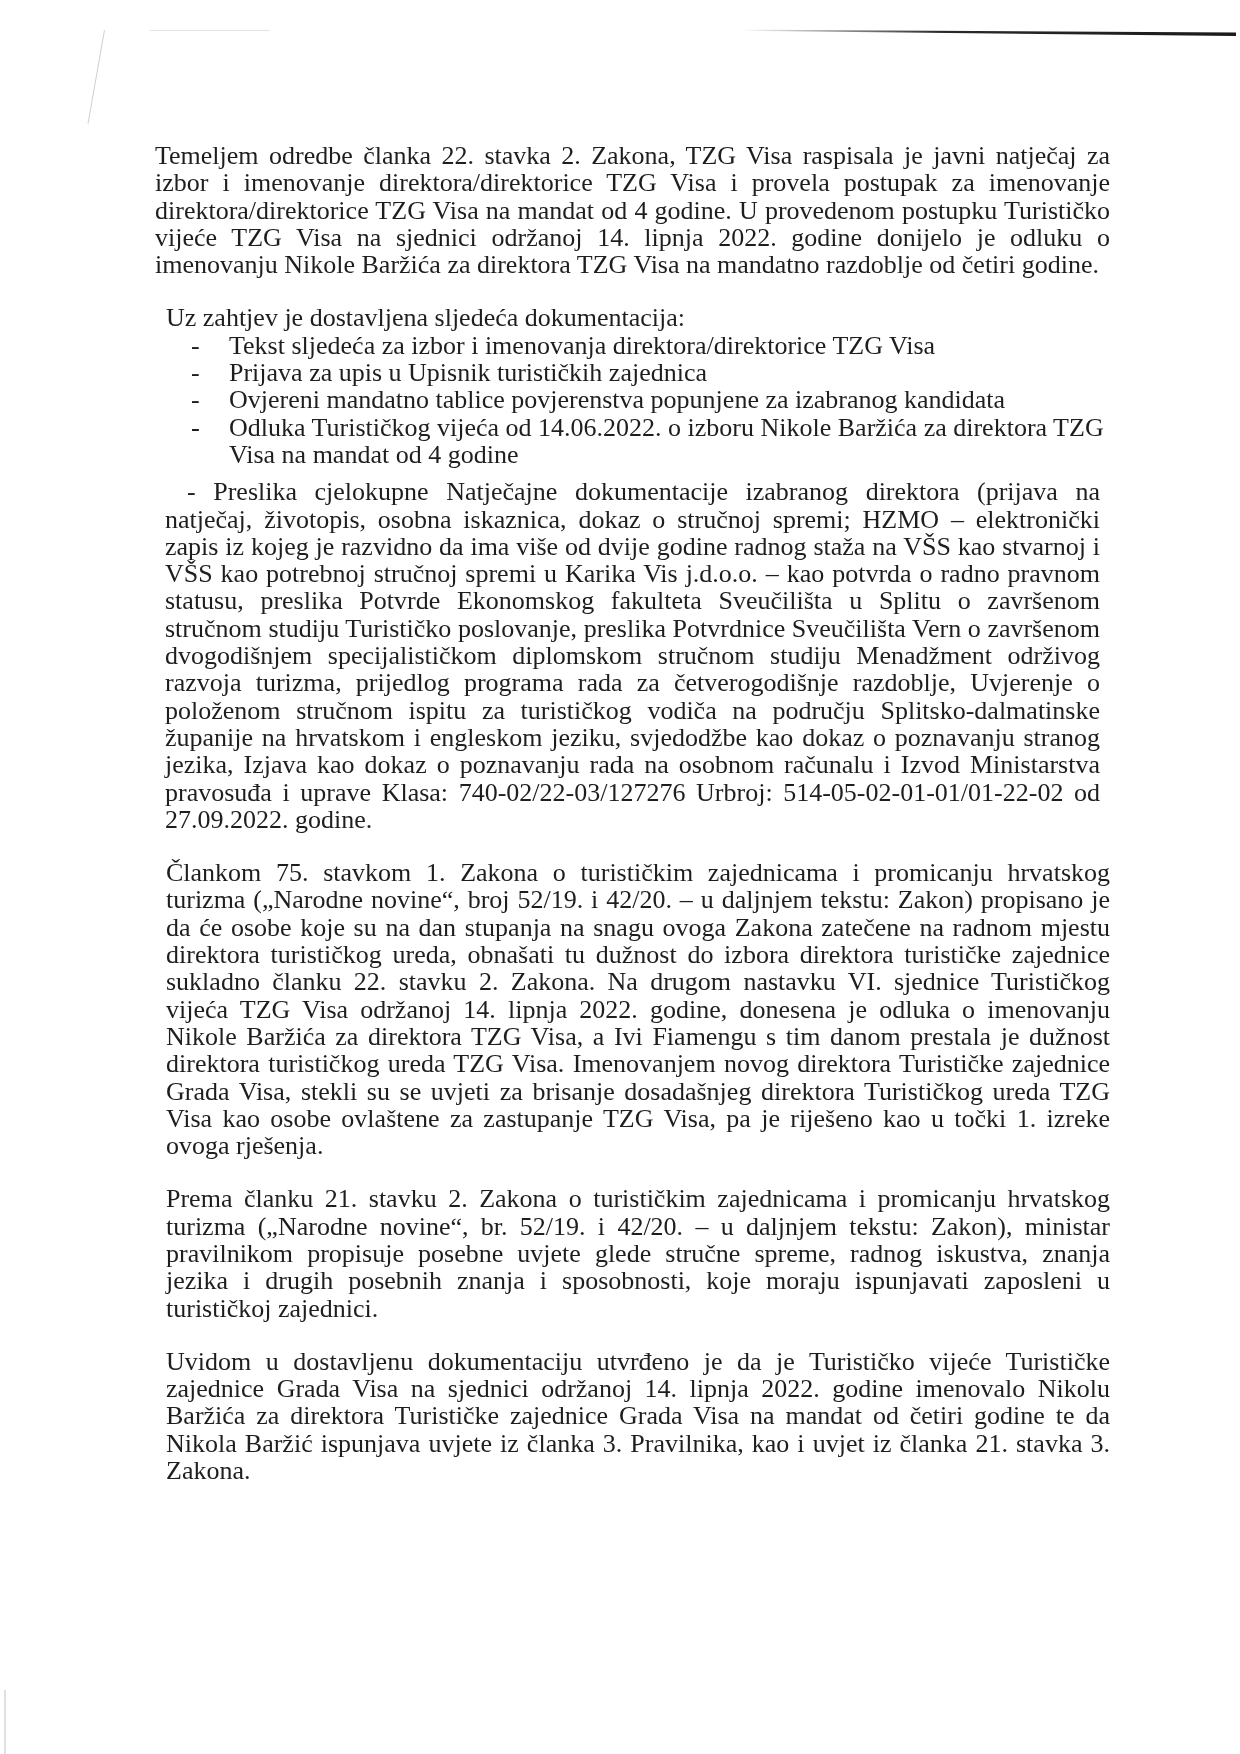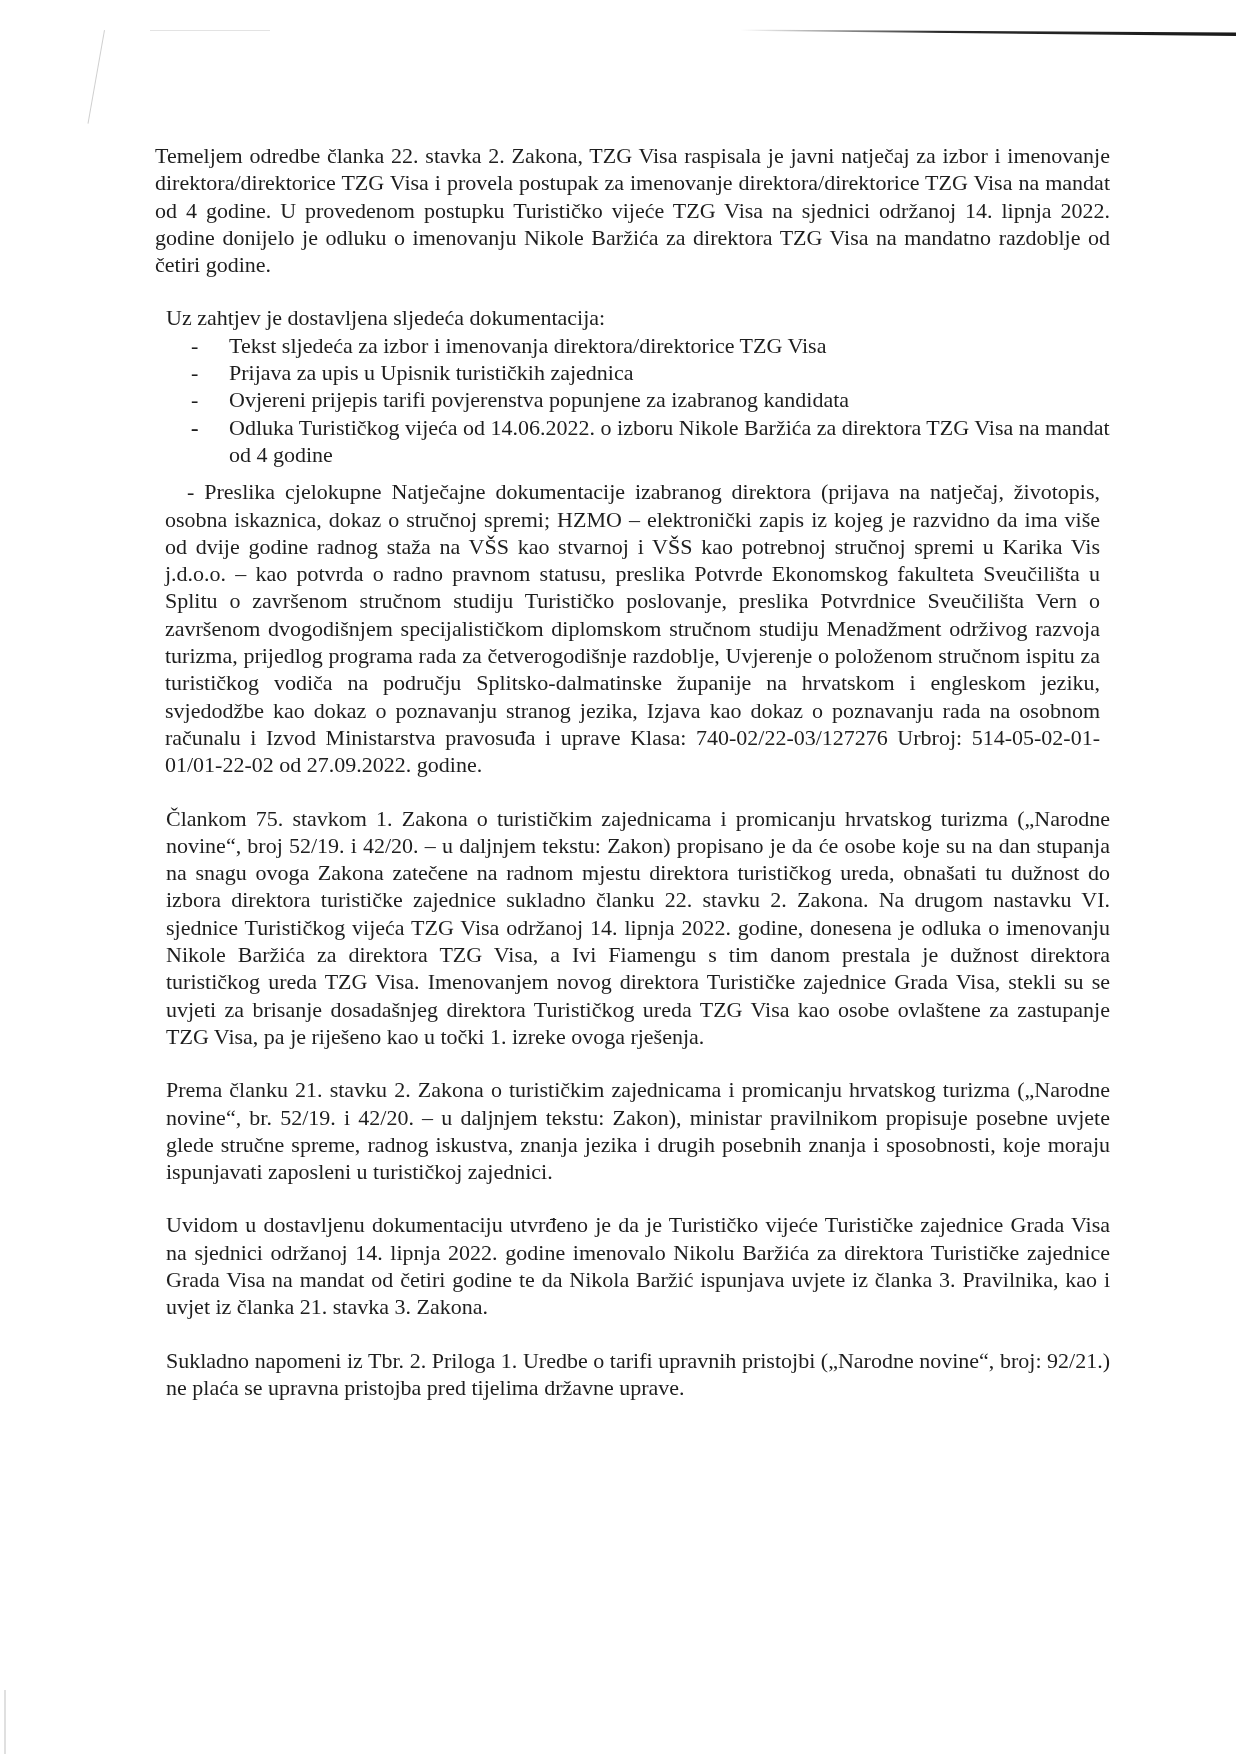--- a/index.html
+++ b/index.html
@@ -18,21 +18,21 @@
       background: #d0d0d0; transform: rotate(10deg); transform-origin: top left;
     }
     .scan-artifact-corner-top {
       position: absolute; left: 150px; top: 30px; width: 120px; height: 1px; background: #e3e3e3;
     }
     .scan-left-edge {
       position: absolute; left: 4px; top: 1690px; width: 2px; height: 64px; background: #e0e0e0;
     }
     .page {
       position: absolute; left: 155px; top: 142px; width: 955px;
-      font-size: 22px; line-height: 27.3px;
+      font-size: 26px; line-height: 27.3px;
     }
     .para { margin: 0; text-align: justify; }
     .gap-1 { margin-top: 26px; margin-left: 11px; }
     .gap-2 { margin-top: 54px; }
     .doc-list { list-style: none; margin: 0; padding: 0; }
     .doc-list li { position: relative; padding-left: 74px; }
     .doc-list li .dash { position: absolute; left: 36px; top: 0; }
     .copy-item { text-indent: 22px; text-align: justify; margin: 10px; }
   </style>
 </head>
@@ -51,33 +51,32 @@
     <li>
       <span class="dash">-</span>
       <span>Tekst sljedeća za izbor i imenovanja direktora/direktorice TZG Visa</span>
     </li>
     <li>
       <span class="dash">-</span>
       <span>Prijava za upis u Upisnik turističkih zajednica</span>
     </li>
     <li>
       <span class="dash">-</span>
-      <span>Ovjereni prijepis tarifi povjerenstva popunjene za izabranog kandidata</span>
+      <span>Ovjereni mandatno tablice povjerenstva popunjene za izabranog kandidata</span>
     </li>
     <li>
       <span class="dash">-</span>
     </li>
     <li>
       <span class="dash">-</span>
       <span>Odluka Turističkog vijeća od 14.06.2022. o izboru Nikole Baržića za direktora TZG Visa na mandat od 4 godine</span>
     </li>
   </ul>
   <p class="copy-item">- Preslika cjelokupne Natječajne dokumentacije izabranog direktora (prijava na natječaj, životopis, osobna iskaznica, dokaz o stručnoj spremi; HZMO – elektronički zapis iz kojeg je razvidno da ima više od dvije godine radnog staža na VŠS kao stvarnoj i VŠS kao potrebnoj stručnoj spremi u Karika Vis j.d.o.o. – kao potvrda o radno pravnom statusu, preslika Potvrde Ekonomskog fakulteta Sveučilišta u Splitu o završenom stručnom studiju Turističko poslovanje, preslika Potvrdnice Sveučilišta Vern  o završenom dvogodišnjem specijalističkom diplomskom stručnom studiju Menadžment održivog razvoja turizma, prijedlog programa rada za četverogodišnje razdoblje, Uvjerenje o položenom stručnom ispitu za turističkog vodiča na području Splitsko-dalmatinske županije na hrvatskom i engleskom jeziku, svjedodžbe kao dokaz o poznavanju stranog jezika, Izjava kao dokaz o poznavanju rada na osobnom računalu i Izvod Ministarstva pravosuđa i uprave Klasa: 740-02/22-03/127276 Urbroj: 514-05-02-01-01/01-22-02 od 27.09.2022. godine.</p>
 
   <p class="para gap-1">Člankom 75. stavkom 1. Zakona o turističkim zajednicama i promicanju hrvatskog turizma („Narodne novine“, broj 52/19. i 42/20. – u daljnjem tekstu: Zakon) propisano je da će osobe koje su na dan stupanja na snagu ovoga Zakona zatečene na radnom mjestu direktora turističkog ureda, obnašati tu dužnost do izbora direktora turističke zajednice sukladno članku 22. stavku 2. Zakona.  Na drugom nastavku VI. sjednice Turističkog vijeća TZG Visa održanoj 14. lipnja 2022. godine, donesena je odluka o imenovanju Nikole Baržića za direktora TZG Visa, a Ivi Fiamengu s tim danom prestala je dužnost direktora turističkog ureda TZG Visa. Imenovanjem novog direktora Turističke zajednice Grada Visa, stekli su se uvjeti za brisanje dosadašnjeg direktora Turističkog ureda TZG Visa kao osobe ovlaštene za zastupanje TZG Visa, pa je riješeno kao u točki 1. izreke ovoga rješenja.</p>
 
   <p class="para gap-1">Prema članku 21. stavku 2. Zakona o turističkim zajednicama i promicanju hrvatskog turizma („Narodne novine“, br. 52/19. i 42/20. – u daljnjem tekstu: Zakon), ministar pravilnikom propisuje posebne uvjete glede stručne spreme, radnog iskustva, znanja jezika i drugih posebnih znanja i sposobnosti, koje moraju ispunjavati zaposleni u turističkoj zajednici.</p>
 
   <p class="para gap-1">Uvidom u dostavljenu dokumentaciju utvrđeno je da je Turističko vijeće Turističke zajednice Grada Visa na sjednici održanoj 14. lipnja 2022. godine imenovalo Nikolu Baržića za direktora Turističke zajednice Grada Visa na mandat od četiri godine te da Nikola Baržić ispunjava uvjete iz članka 3. Pravilnika, kao i uvjet iz članka 21. stavka 3. Zakona.</p>
 
 
-  <p class="para gap-1">Sukladno napomeni iz Tbr. 2. Priloga 1. Uredbe o tarifi upravnih pristojbi („Narodne novine“, broj: 92/21.) ne plaća se upravna pristojba pred tijelima državne uprave.</p>
 </div>
 
 </body></html>

